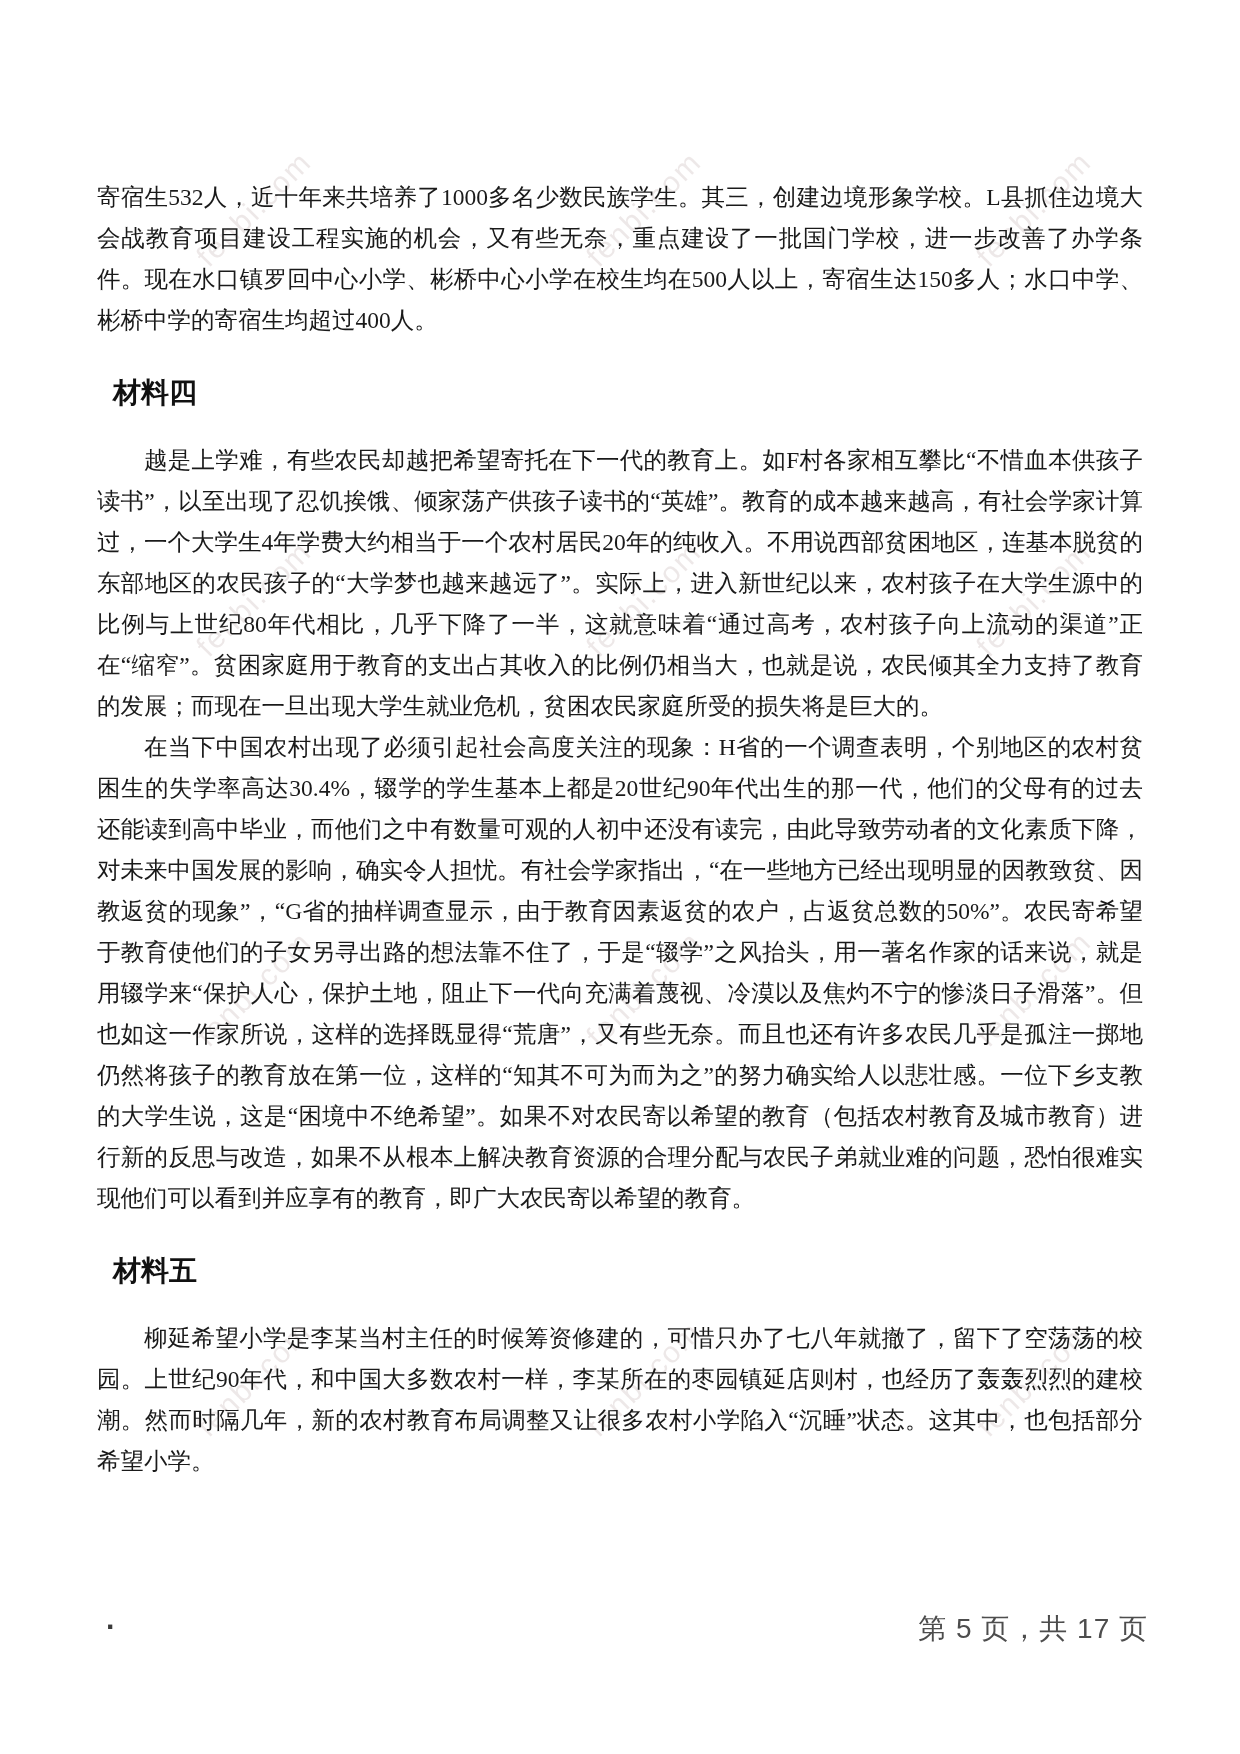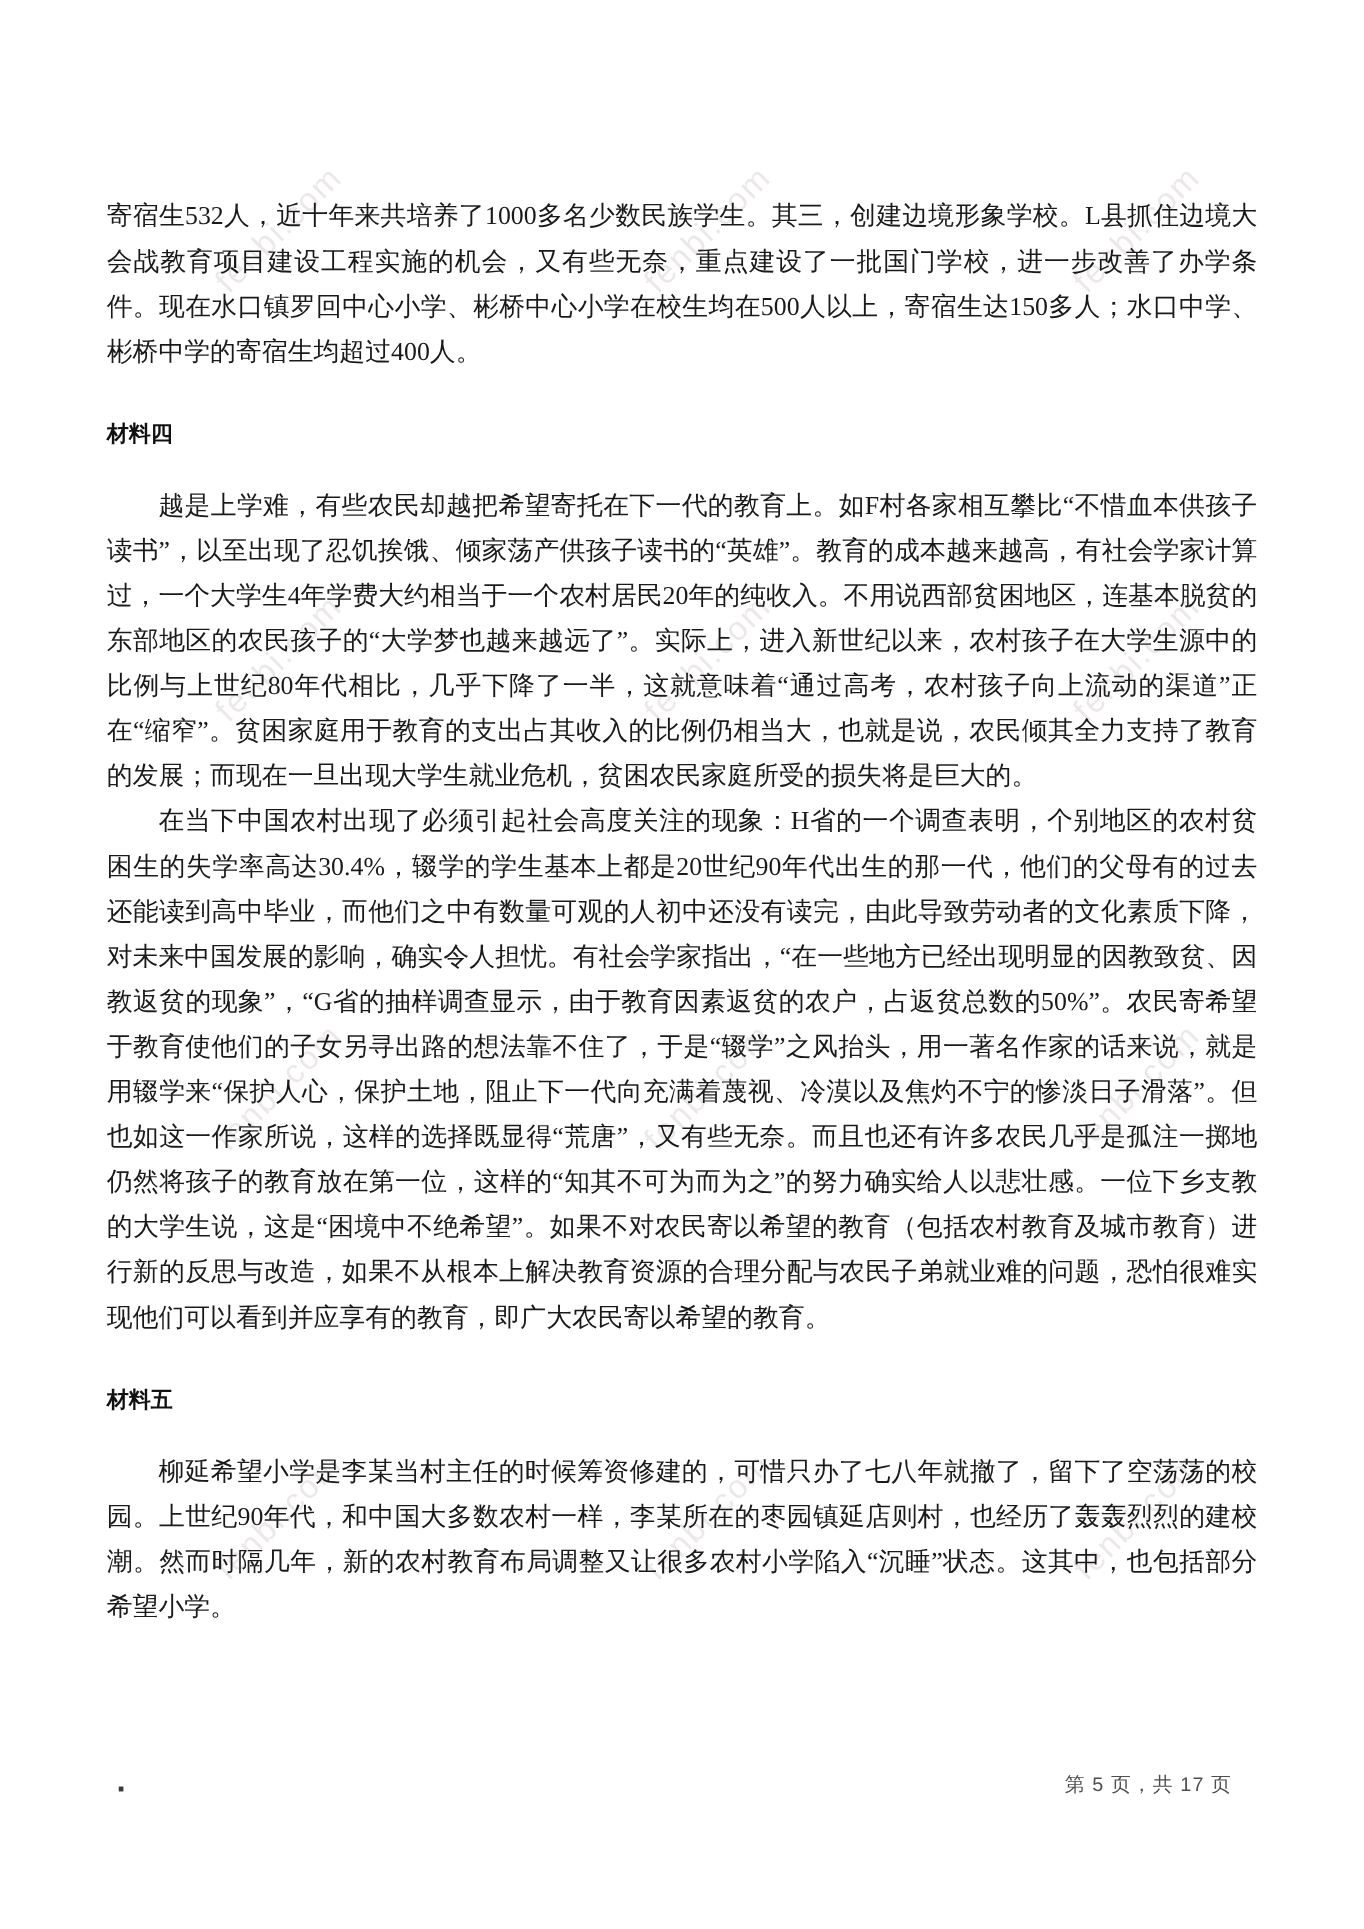--- a/index.html
+++ b/index.html
@@ -33,43 +33,43 @@
   }
   p.para {
     margin: 0;
     font-size: 23.5px;
     line-height: 41px;
     text-align: justify;
     word-break: break-all;
   }
   p.para.indent { text-indent: 2em; }
   h2.material-heading {
-    margin: 37px 0 28px 0;
-    font-size: 20px;
+    margin: 37px 0 28px 16px;
+    font-size: 28px;
     line-height: 34px;
     font-weight: bold;
     color: #111111;
-    font-family: Liberation Serif, serif;
+    font-family: Liberation Mono, monospace;
   }
   .u { text-underline-offset: 5px; }
   
   .footer {
     position: absolute;
     top: 1606px;
     left: 0;
     width: 100%;
     height: 44px;
     font-family: "Liberation Sans", "DejaVu Sans", sans-serif;
     color: #4d4d4d;
   }
   .page-label {
     position: absolute;
-    right: 120px;
+    right: 92px;
     top: 4px;
-    font-size: 18px;
+    font-size: 28px;
     letter-spacing: 1px;
     white-space: nowrap;
   }
   .corner-dot {
     position: absolute;
     left: 106px;
     top: 6px;
     font-size: 30px;
     font-weight: bold;
     line-height: 30px;

